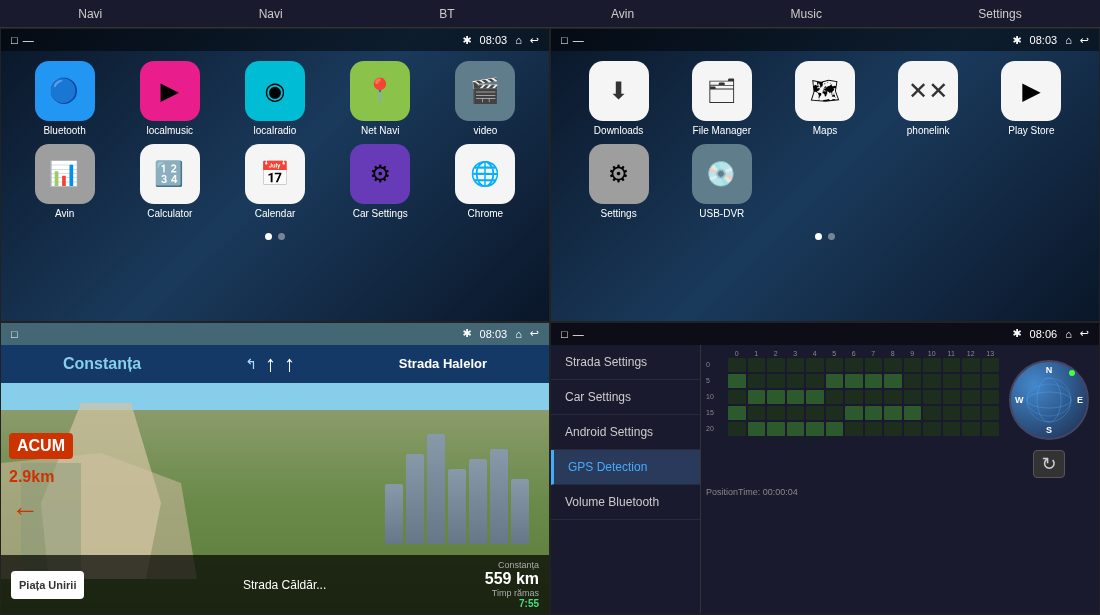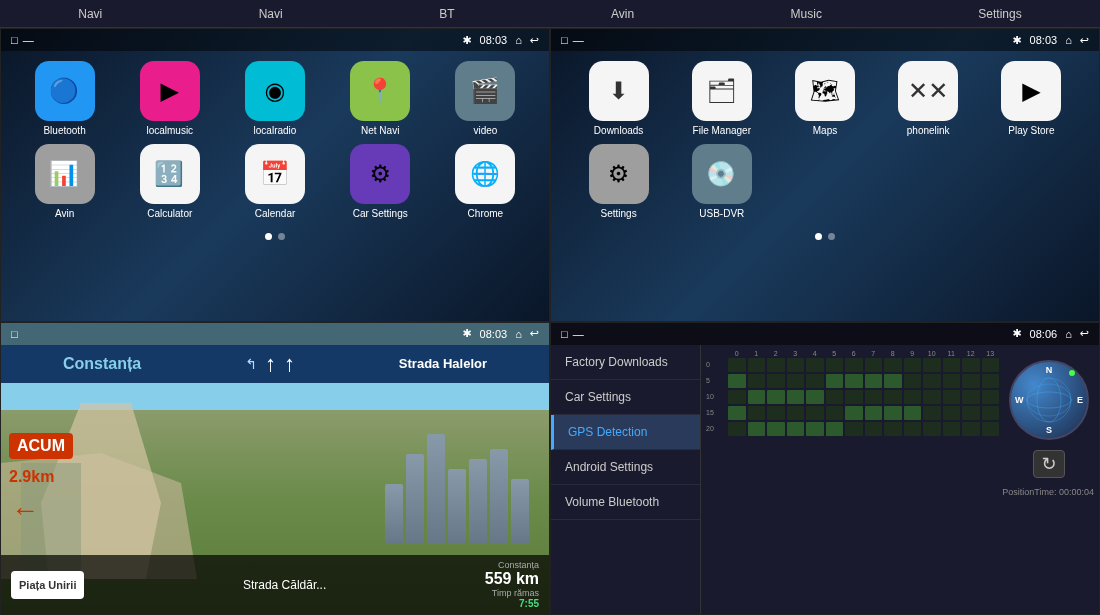--- a/index.html
+++ b/index.html
@@ -529,24 +529,24 @@
     </div>
     <div style="display:flex;gap:8px;align-items:center;">
       <span>✱</span>
       <span>08:06</span>
       <span>⌂</span>
       <span>↩</span>
     </div>
   </div>
   <div class="settings-content">
     <div class="settings-menu" id="settings-menu">
-    <div class="settings-item">Factory Downloads</div>
+    <div class="settings-item">Strada Settings</div>
         <div class="settings-item">Car Settings</div>
+        <div class="settings-item">Android Settings</div>
         <div class="settings-item active">GPS Detection</div>
-        <div class="settings-item">Android Settings</div>
         <div class="settings-item">Volume Bluetooth</div>
       </div>
     <div class="settings-right">
       <div class="settings-main-area">
         <div class="gps-grid-area">
 
           <div style="display:grid;grid-template-columns:20px repeat(14,1fr);gap:2px;margin-bottom:1px;">
             <div style="font-size:7px;color:#666;"></div>
             <div style="font-size:7px;color:#888;text-align:center;">0</div>
             <div style="font-size:7px;color:#888;text-align:center;">1</div>
@@ -663,16 +663,16 @@
             <svg width="60" height="60" viewBox="0 0 60 60" style="position:absolute;">
               <ellipse cx="30" cy="30" rx="22" ry="22" fill="none" stroke="#4488cc" stroke-width="1" opacity="0.5"></ellipse>
               <ellipse cx="30" cy="30" rx="12" ry="22" fill="none" stroke="#4af" stroke-width="1" opacity="0.4"></ellipse>
               <ellipse cx="30" cy="30" rx="22" ry="8" fill="none" stroke="#4af" stroke-width="1" opacity="0.4"></ellipse>
               <ellipse cx="30" cy="30" rx="22" ry="16" fill="none" stroke="#4af" stroke-width="1" opacity="0.3"></ellipse>
             </svg>
           </div>
           <div class="refresh-btn">↻</div>
         </div>
       </div>
-      <div class="position-time" style="color:#888;font-size:9px;margin-top:4px;text-align:right;">PositionTime: 00:00:04</div>
+      <div class="position-time" style="color:#888;font-size:9px;margin-top:4px;">PositionTime: 00:00:04</div>
     </div>
   </div>
 </div>
 
 </body></html>

